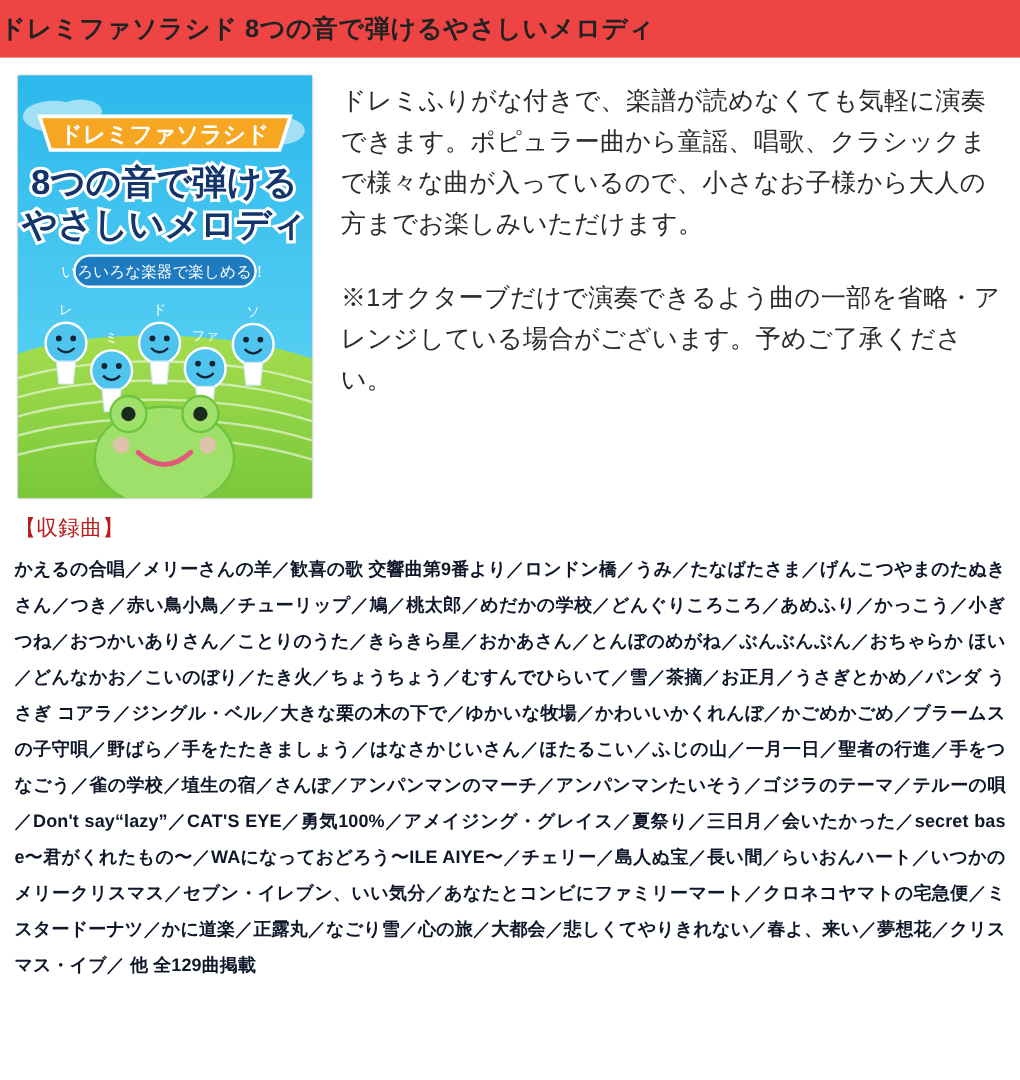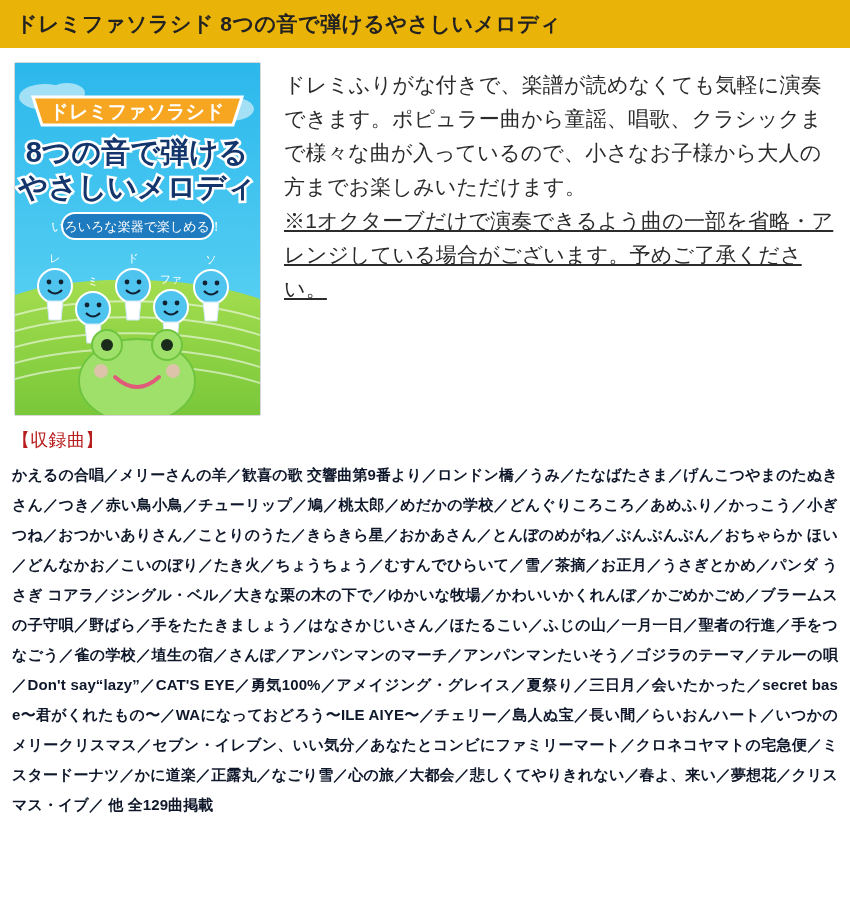--- a/index.html
+++ b/index.html
@@ -15,25 +15,25 @@
     overflow: hidden;
   }
   .page {
     width: 850px;
     height: 900px;
     position: relative;
     box-sizing: border-box;
   }
   
   .title-bar {
-    background: #eab308;
+    background: #ef4444;
     height: 48px;
     display: flex;
     align-items: center;
-    padding: 0 16px;
+    padding: 0 0;
     box-sizing: border-box;
   }
   .title-bar .title {
     font-size: 21px;
     font-weight: bold;
     letter-spacing: 0.5px;
     color: #222222;
     white-space: nowrap;
   }
   
@@ -65,21 +65,21 @@
     padding-top: 8px;
   }
   .desc p {
     margin: 0;
     font-size: 21px;
     line-height: 34px;
     color: #2b2b2b;
     letter-spacing: 0.2px;
   }
   .desc p.second {
-    text-decoration: underline;
+    margin-top: 28px;
   }
   
   .tracks {
     padding: 6px 12px 0 12px;
     box-sizing: border-box;
   }
   .tracks-heading {
     font-size: 18px;
     font-weight: normal;
     color: #b91c1c;

